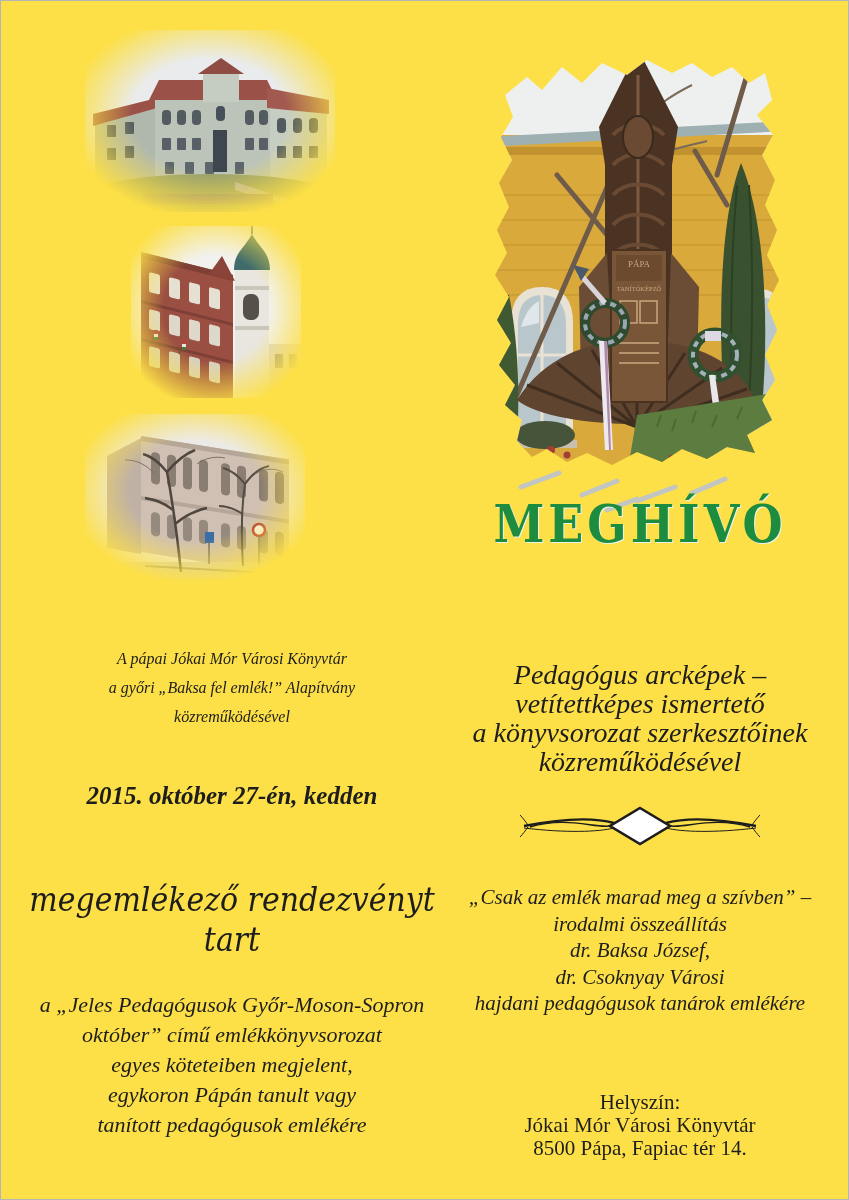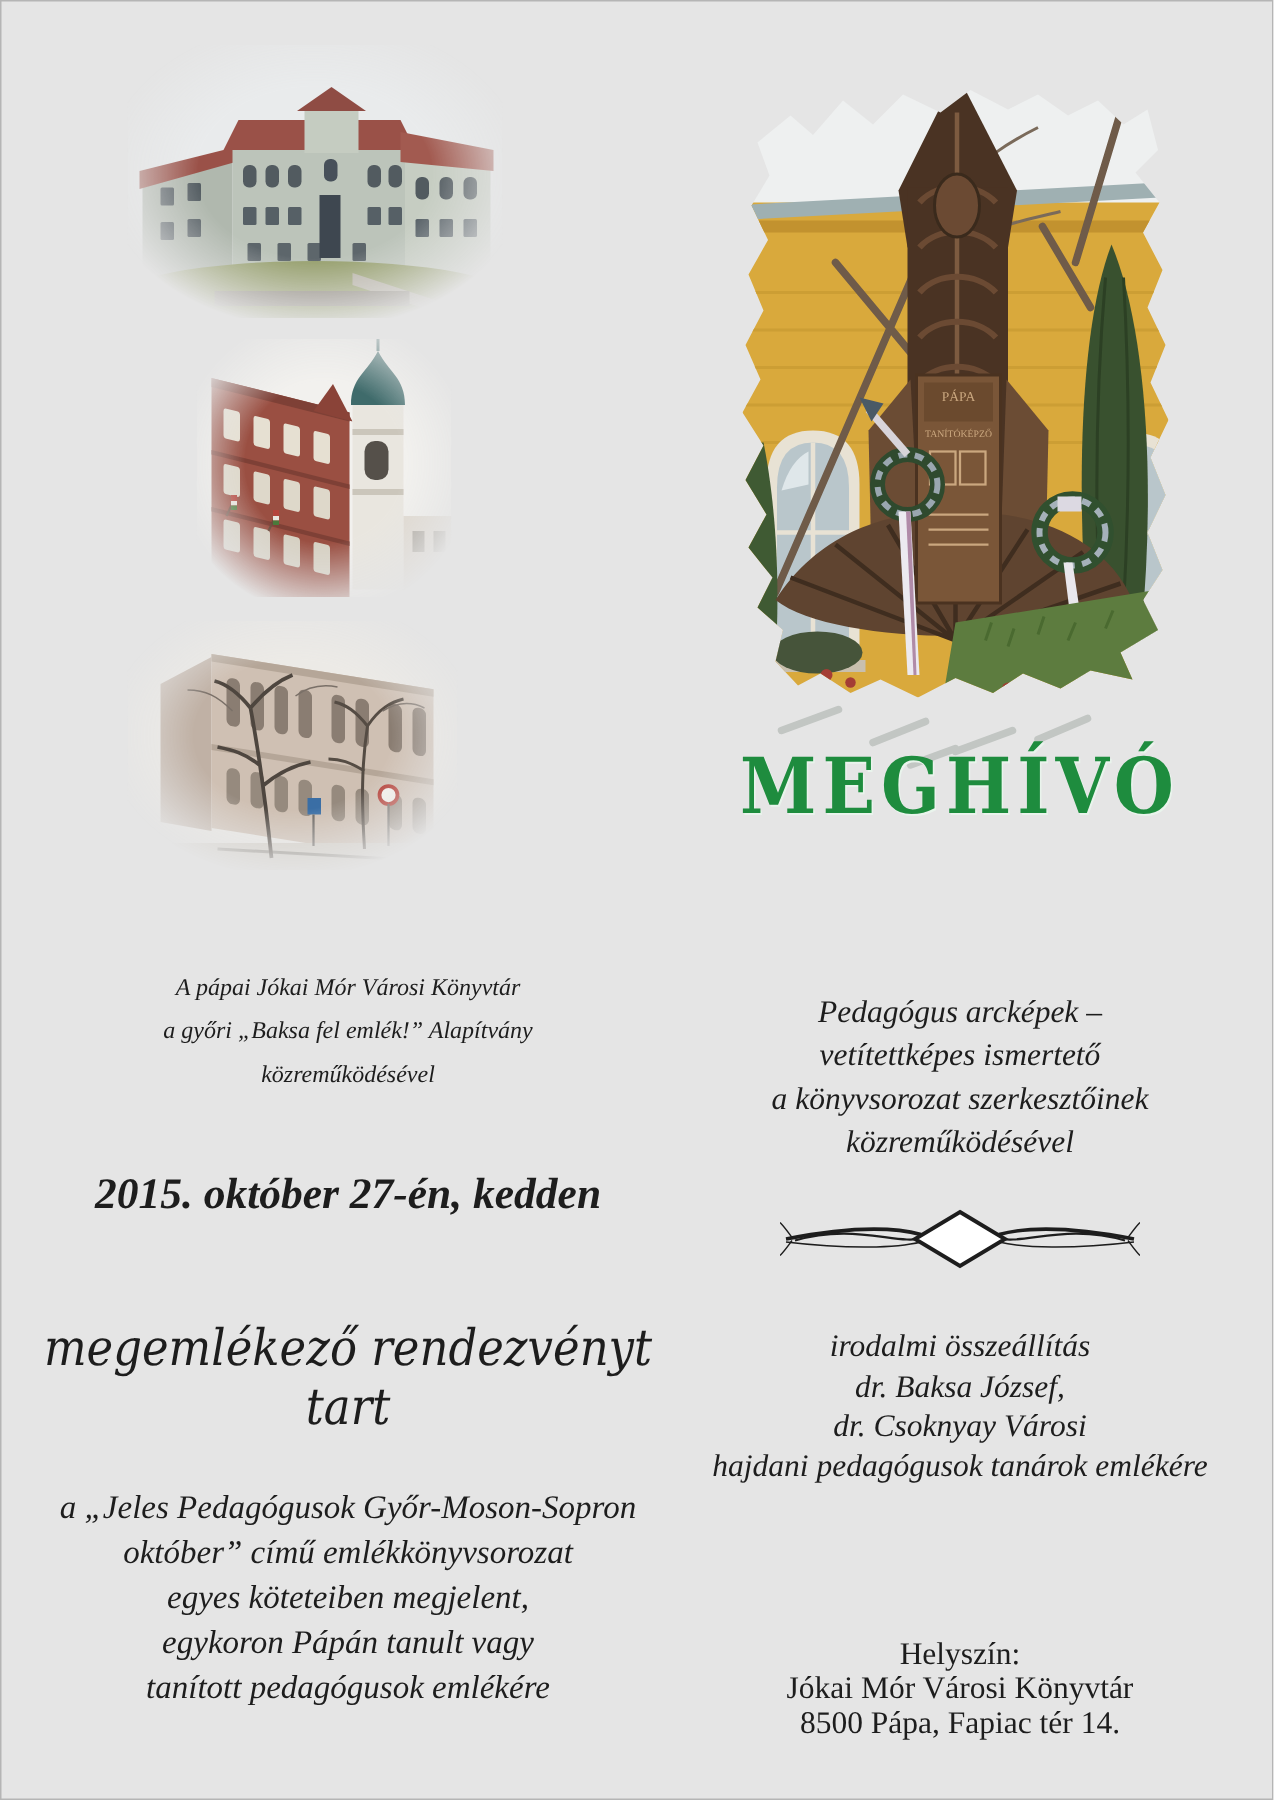--- a/index.html
+++ b/index.html
@@ -1,25 +1,25 @@
 <!DOCTYPE html>
 <html><head>
 <meta charset="utf-8">
 <style>
   html,body{margin:0;padding:0;background:#fff;}
-  .page{position:relative;width:849px;height:1200px;background:#e5e5e5;overflow:hidden;
+  .page{position:relative;width:849px;height:1200px;background:#fde047;overflow:hidden;
         box-shadow:inset 0 0 0 1px #b5b5b5;font-family:"Liberation Serif",serif;color:#1d1d1d;}
   .abs{position:absolute;}
   .tb{text-align:center;font-style:italic;}
   .org{left:20px;top:644px;width:424px;font-size:16px;line-height:29px;}
-  .date{left:20px;top:779px;width:424px;font-size:29px;line-height:34px;font-weight:bold;}
+  .date{left:20px;top:779px;width:424px;font-size:25px;line-height:34px;font-weight:bold;}
   .script{left:20px;top:880px;width:424px;font-size:30px;font-family:"DejaVu Serif",serif;
           transform:scaleY(1.12);transform-origin:top center;letter-spacing:0px;}
   .dedication{left:20px;top:990px;width:424px;font-size:22px;line-height:30px;font-family:Liberation Serif, serif;}
-  .prog1{left:455px;top:660px;width:370px;font-size:21px;line-height:29px;}
+  .prog1{left:455px;top:660px;width:370px;font-size:28px;line-height:29px;}
   .prog2{left:448px;top:884px;width:384px;font-size:21px;line-height:26.5px;}
   .venue{left:455px;top:1091px;width:370px;font-size:21px;line-height:23px;font-style:normal;}
   .title{left:455px;top:494px;width:370px;text-align:center;font-family:"DejaVu Serif",serif;
          font-weight:bold;font-size:46px;letter-spacing:4px;color:#1e8c3e;
          transform:scaleY(1.12);transform-origin:top center;
          text-shadow:1px 1px 0 #e9f4ec;}
   .photo{position:absolute;}
   svg{display:block;}
 </style>
 </head>
@@ -319,20 +319,21 @@
         <path d="M4,24 C46,29 78,28 94,24" fill="none" stroke="#1d1d1d" stroke-width="1"></path>
         <path d="M10,23 C50,11 80,27 96,21" fill="none" stroke="#1d1d1d" stroke-width="1.4"></path>
         <path d="M8,21 C5,17 3,14 0,11 M8,23 C5,27 3,30 0,33" fill="none" stroke="#1d1d1d" stroke-width="1"></path>
       </g>
       <use href="#flourish" transform="translate(240,0) scale(-1,1)"></use>
       <polygon points="120,4 150,22 120,40 90,22" fill="#ffffff" stroke="#1d1d1d" stroke-width="2.6"></polygon>
     </svg>
   </div>
 
   <div class="abs tb prog2">
+    <div>„Csak az emlék marad meg a szívben” –</div>
     <div>irodalmi összeállítás</div>
     <div>dr. Baksa József,</div>
     <div>dr. Csoknyay Városi</div>
     <div>hajdani pedagógusok tanárok emlékére</div>
   </div>
 
   <div class="abs tb venue">
     <div>Helyszín:</div>
     <div>Jókai Mór Városi Könyvtár</div>
     <div>8500 Pápa, Fapiac tér 14.</div>

